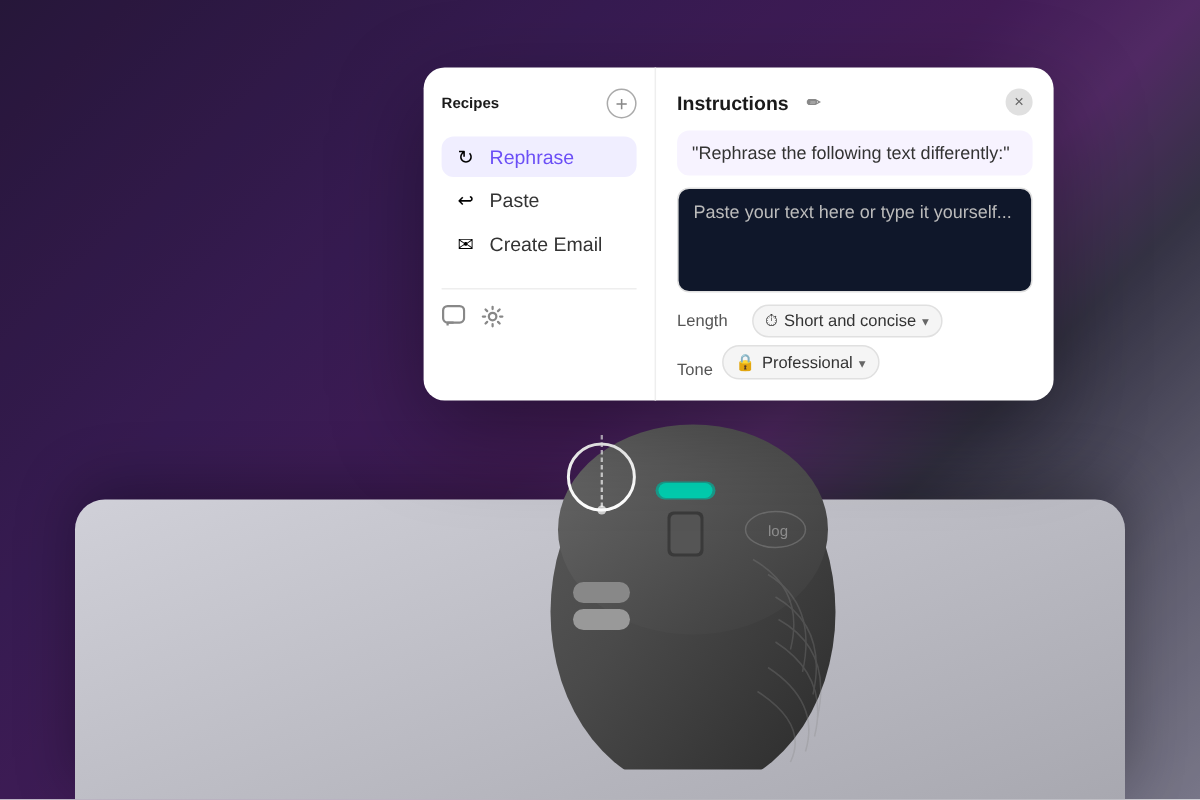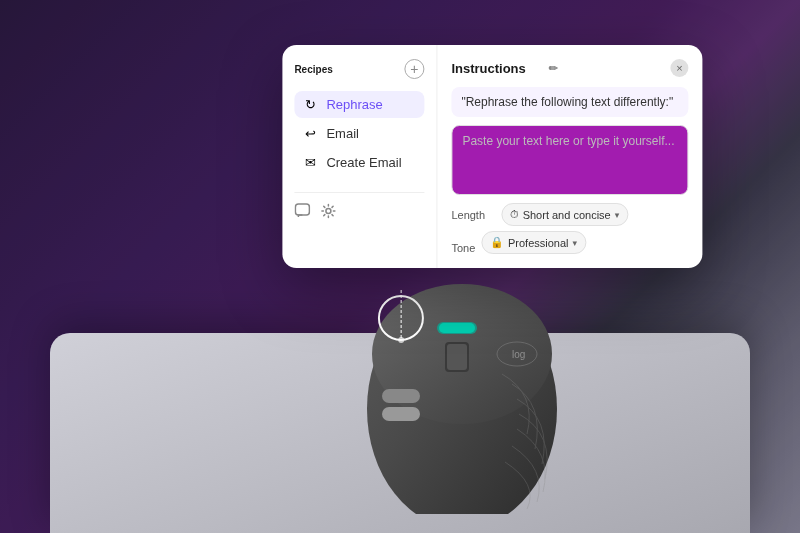--- a/index.html
+++ b/index.html
@@ -152,21 +152,21 @@
       justify-content: space-between;
       margin-bottom: 10px;
     }
 
     .instructions-title {
       font-size: 13px;
       font-weight: 600;
       color: #1a1a1a;
       display: flex;
       align-items: center;
-      gap: 23px;
+      gap: 12px;
     }
 
     .edit-icon {
       font-size: 11px;
       color: #888;
       cursor: pointer;
     }
 
     .close-btn {
       width: 18px;
@@ -192,21 +192,21 @@
       margin-bottom: 8px;
     }
 
     .text-area-box {
       border: 1.5px solid #e0e0e0;
       border-radius: 8px;
       padding: 8px 10px;
       font-size: 12px;
       color: #aaa;
       height: 70px;
-      background: #a21caf;
+      background: #0f172a;
       width: 100%;
     }
 
     .controls-row {
       display: flex;
       align-items: center;
       gap: 16px;
       margin-top: 8px;
       flex-wrap: wrap;
     }
@@ -356,21 +356,21 @@
       <span class="recipes-title">Recipes</span>
       <button class="add-btn">+</button>
     </div>
 
     <div class="recipe-item active">
       <span class="recipe-icon">↻</span>
       <span class="recipe-label">Rephrase</span>
     </div>
     <div class="recipe-item">
       <span class="recipe-icon">↩</span>
-      <span class="recipe-label">Email</span>
+      <span class="recipe-label">Paste</span>
     </div>
     <div class="recipe-item">
       <span class="recipe-icon">✉</span>
       <span class="recipe-label">Create Email</span>
     </div>
 
     <div class="recipes-footer">
       <span class="footer-icon">
         <svg width="16" height="16" viewBox="0 0 16 16" fill="none">
           <rect x="1" y="1" width="14" height="11" rx="3" stroke="#888" stroke-width="1.5" fill="none"></rect>

